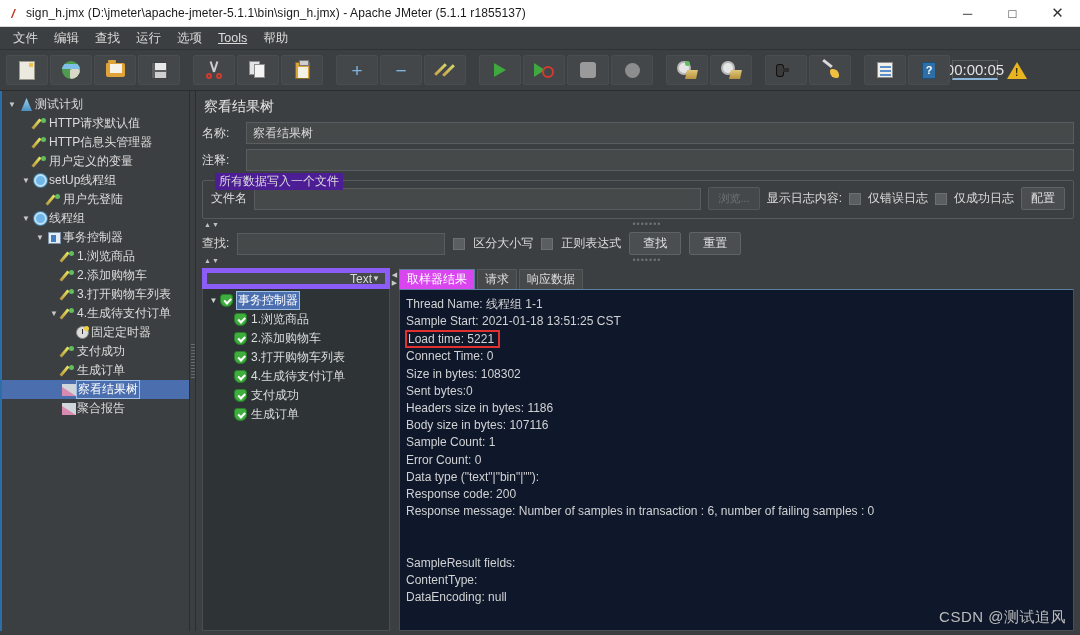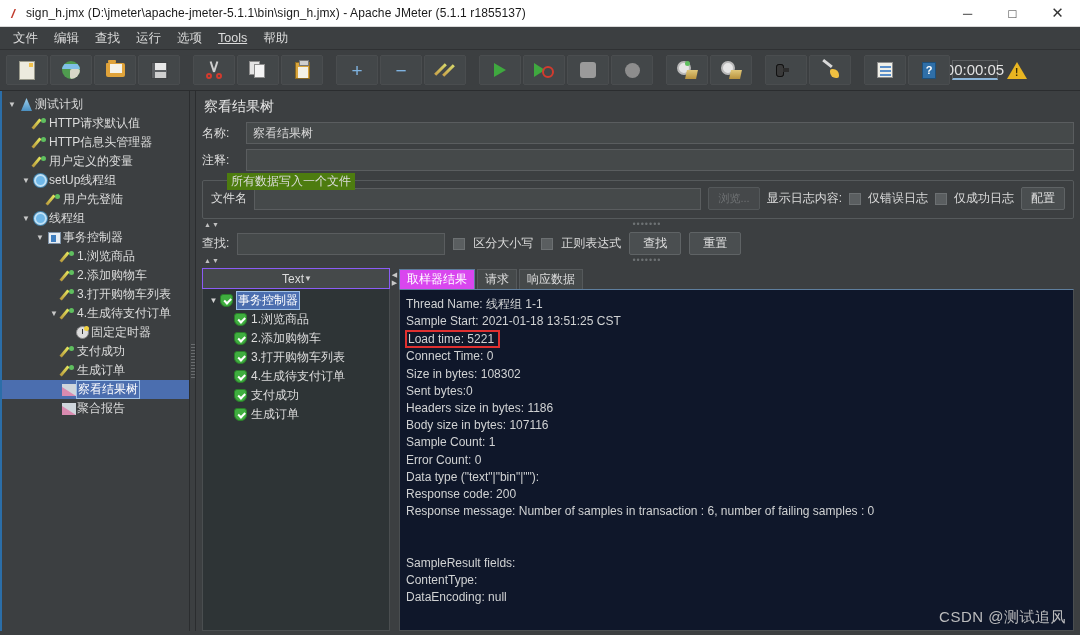--- a/index.html
+++ b/index.html
@@ -153,21 +153,21 @@
 
   .field-row { display: flex; align-items: center; margin-bottom: 5px; }
   .field-label { font-size: 12px; color: #dcdcdc; width: 44px; flex: 0 0 44px; }
   .tfield {
     flex: 1 1 auto; height: 22px; background: #45494a; border: 1px solid #5a5d5f;
     color: #d8d8d8; font-size: 12px; display: flex; align-items: center; padding: 0 6px;
   }
 
   .groupbox { border: 1px solid #565a5c; border-radius: 2px; padding: 6px 8px 8px 8px; margin-top: 4px; position: relative; }
   .groupbox > .gtitle {
-    position: absolute; top: -8px; left: 24px; background: #4d7c0f; padding: 0 4px; font-size: 12px; color: #dcdcdc;
+    position: absolute; top: -8px; left: 12px; background: #4c1d95; padding: 0 4px; font-size: 12px; color: #dcdcdc;
   }
   .grow { display: flex; align-items: center; gap: 7px; }
   .grow .glabel { font-size: 12px; color: #dcdcdc; white-space: nowrap; }
   .btn {
     height: 23px; background: #4a4e50; border: 1px solid #5f6365; border-radius: 2px;
     color: #e0e0e0; font-size: 12px; display: inline-flex; align-items: center; justify-content: center;
     padding: 0 9px; white-space: nowrap;
   }
   .btn.disabled { color: #6f7274; background: #45484a; border-color: #54585a; font-size: 11px; }
   .cbx { width: 12px; height: 12px; background: #5a5e60; border: 1px solid #6c7072; flex: 0 0 12px; }
@@ -177,22 +177,22 @@
   .dots { flex: 1 1 auto; text-align: center; color: #6e7274; font-size: 9px; letter-spacing: 1px; overflow: hidden; height: 9px; }
 
   .searchrow { display: flex; align-items: center; gap: 8px; margin: 2px 0 0 0; }
   .searchrow .slabel { font-size: 12px; color: #dcdcdc; white-space: nowrap; }
   .searchinput { width: 208px; height: 22px; background: #45494a; border: 1px solid #5a5d5f; }
 
   
   .resultsplit { flex: 1 1 auto; display: flex; min-height: 0; margin-top: 2px; }
   .restree { width: 188px; flex: 0 0 188px; display: flex; flex-direction: column; min-height: 0; }
   .combo {
-    height: 21px; background: #45494a; border: 1px solid #8b5cf6; display: flex; align-items: center;
-    justify-content: center; padding: 0 5px 0 7px; font-size: 12px; color: #dcdcdc;
+    height: 21px; background: #45494a; border: 5px solid #8b5cf6; display: flex; align-items: center;
+    justify-content: flex-end; padding: 0 5px 0 7px; font-size: 12px; color: #dcdcdc;
   }
   .combo .carrow { font-size: 8px; color: #d0d0d0; }
   .restree-body { flex: 1 1 auto; background: #2e3436; border: 1px solid #4a4e50; border-top: none; overflow: hidden; padding-top: 2px; }
   .rnode { height: 19px; display: flex; align-items: center; white-space: nowrap; font-size: 12px; }
   .rnode .rtwist { width: 13px; flex: 0 0 13px; text-align: center; font-size: 8px; color: #d0d0d0; }
   .rnode .rshield {
     width: 13px; height: 13px; flex: 0 0 13px; background: #3fae3f; border-radius: 3px 3px 6px 6px;
     border: 1px solid #2a7d2a; position: relative; margin-right: 4px;
   }
   .rnode .rshield::after {

